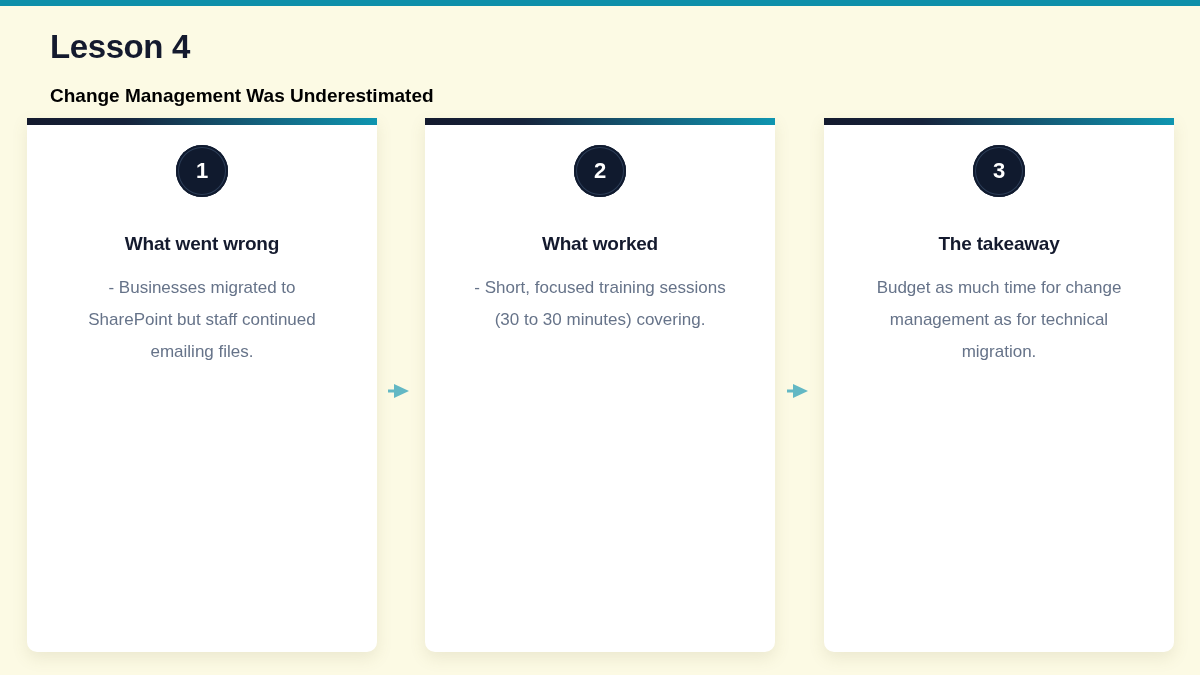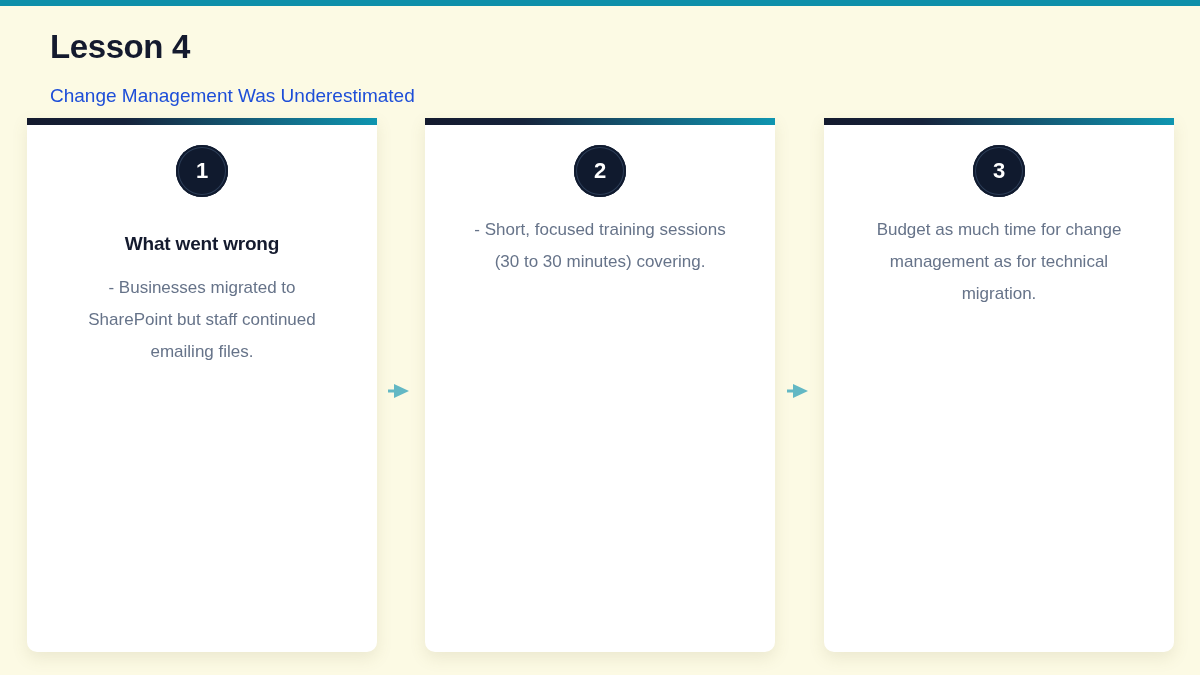--- a/index.html
+++ b/index.html
@@ -36,22 +36,22 @@
     font-weight: bold;
     color: #141a2e;
     letter-spacing: -0.4px;
     white-space: nowrap;
   }
   .page-subtitle {
     position: absolute;
     left: 50px;
     top: 79px;
     font-size: 19px;
-    font-weight: normal;
-    color: #1d4ed8;
+    font-weight: bold;
+    color: #000000;
     white-space: nowrap;
   }
   .cards-row {
     position: absolute;
     left: 0;
     top: 112px;
     width: 1200px;
     height: 545px;
   }
   .card-wrap {
@@ -157,32 +157,34 @@
       </div>
     </div>
 
     <div class="card-wrap c1">
       <div class="card">
         <div class="card-accent"></div>
         <div class="card-body">
           <div class="badge">
             <div class="badge-number">2</div>
           </div>
+          <div class="card-heading">What worked</div>
           <div class="card-text">- Short, focused training sessions (30 to 30 minutes) covering.</div>
         </div>
       </div>
     </div>
 
     <div class="card-wrap c2">
       <div class="card">
         <div class="card-accent"></div>
         <div class="card-body">
           <div class="badge">
             <div class="badge-number">3</div>
           </div>
+          <div class="card-heading">The takeaway</div>
           <div class="card-text">Budget as much time for change management as for technical migration.</div>
         </div>
       </div>
     </div>
 
     <div class="arrow a0">
       <svg width="24" height="24" viewBox="0 0 24 24">
         <rect x="0" y="10.5" width="9" height="3" fill="#63b8c4"></rect>
         <polygon points="6,5 21,12 6,19" fill="#63b8c4"></polygon>
       </svg>

